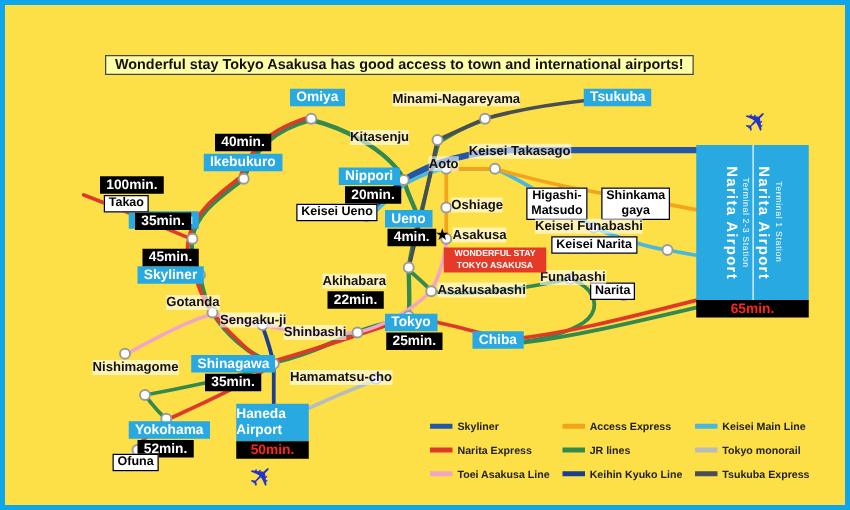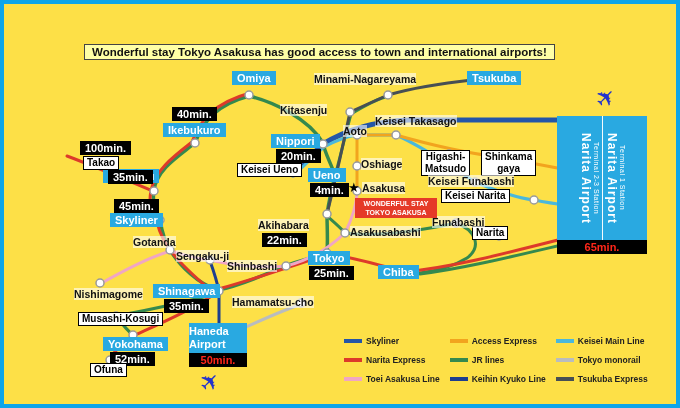--- a/index.html
+++ b/index.html
@@ -130,21 +130,20 @@
   <div class="abs wbox" style="left:417px; top:146px;">
     <span>Higashi-</span><br>
     <span>Matsudo</span>
   </div>
   <div class="abs wbox" style="left:477px; top:146px;">
     <span>Shinkama</span><br>
     <span>gaya</span>
   </div>
   <div class="abs wbox" style="left:437px; top:185px;">Keisei Narita</div>
   <div class="abs wbox" style="left:468px; top:222px;">Narita</div>
-  <div class="abs wbox" style="left:74px;  top:308px;">Musashi-Kosugi</div>
   <div class="abs wbox" style="left:86px;  top:359px;">Ofuna</div>
 
   <div class="abs plain" style="left:310px; top:69px;">Minami-Nagareyama</div>
   <div class="abs plain" style="left:276px; top:100px;">Kitasenju</div>
   <div class="abs plain" style="left:339px; top:111px;margin-top:10px;">Aoto</div>
   <div class="abs plain" style="left:371px; top:111px;">Keisei Takasago</div>
   <div class="abs plain" style="left:357px; top:154px;">Oshiage</div>
   <div class="abs plain" style="left:358px; top:178px;">Asakusa</div>
   <div class="abs plain" style="left:346px; top:222px;">Asakusabashi</div>
   <div class="abs plain" style="left:254px; top:215px;">Akihabara</div>

